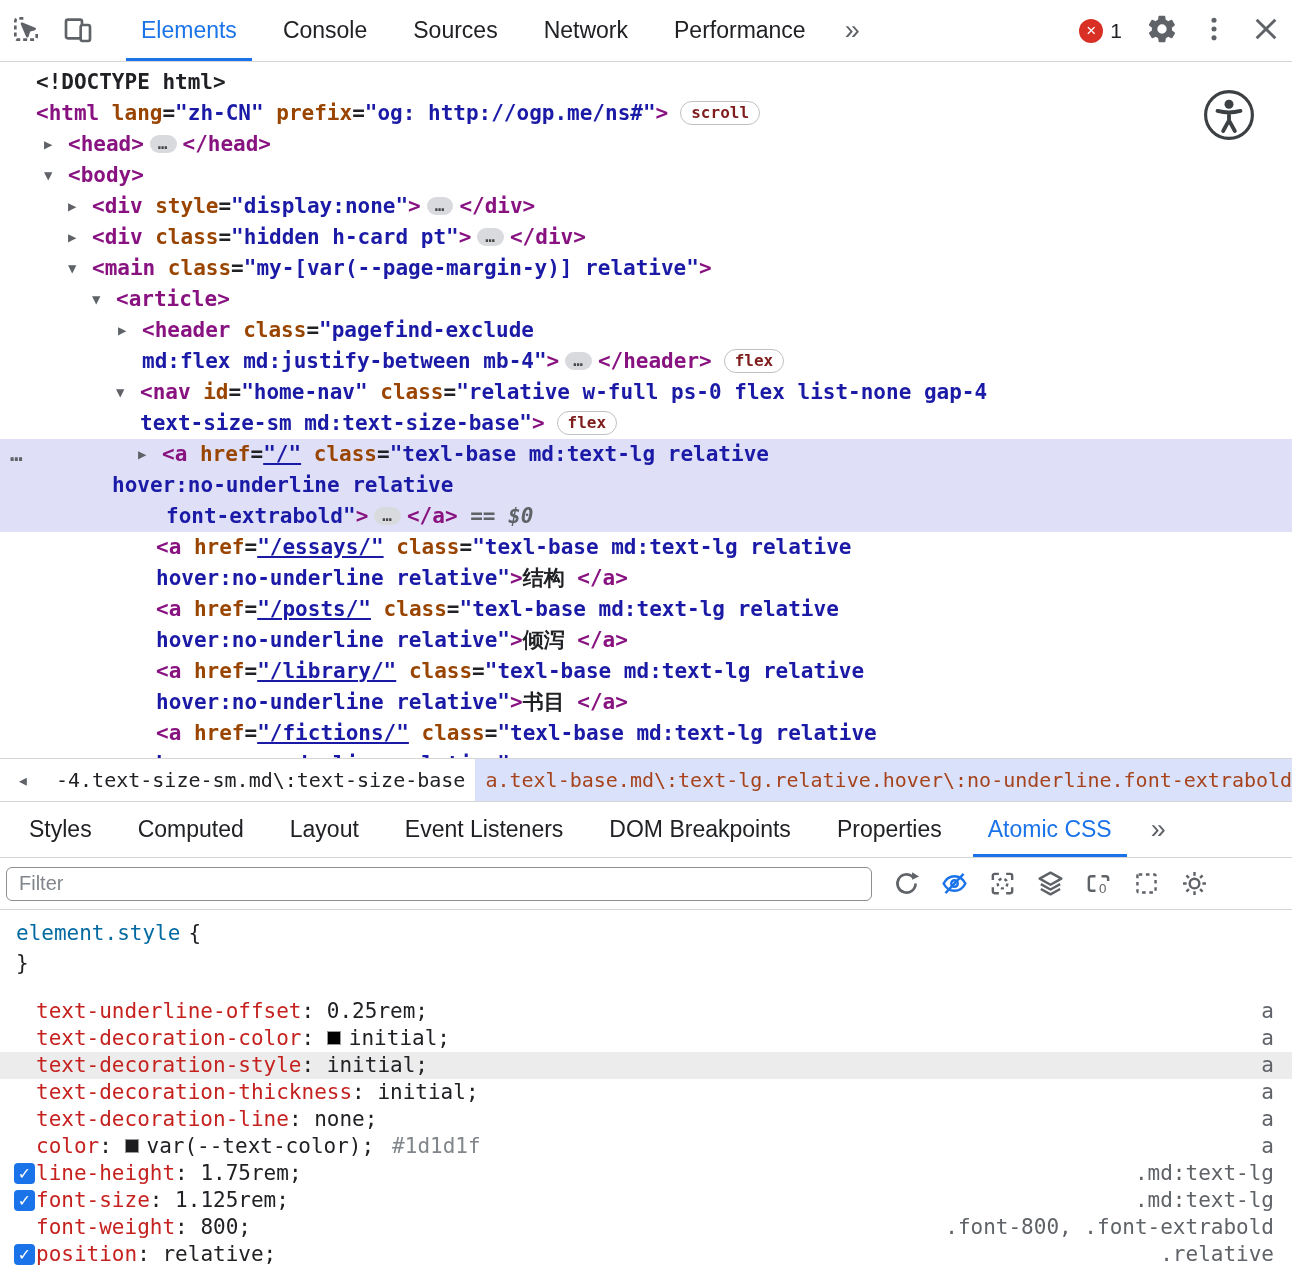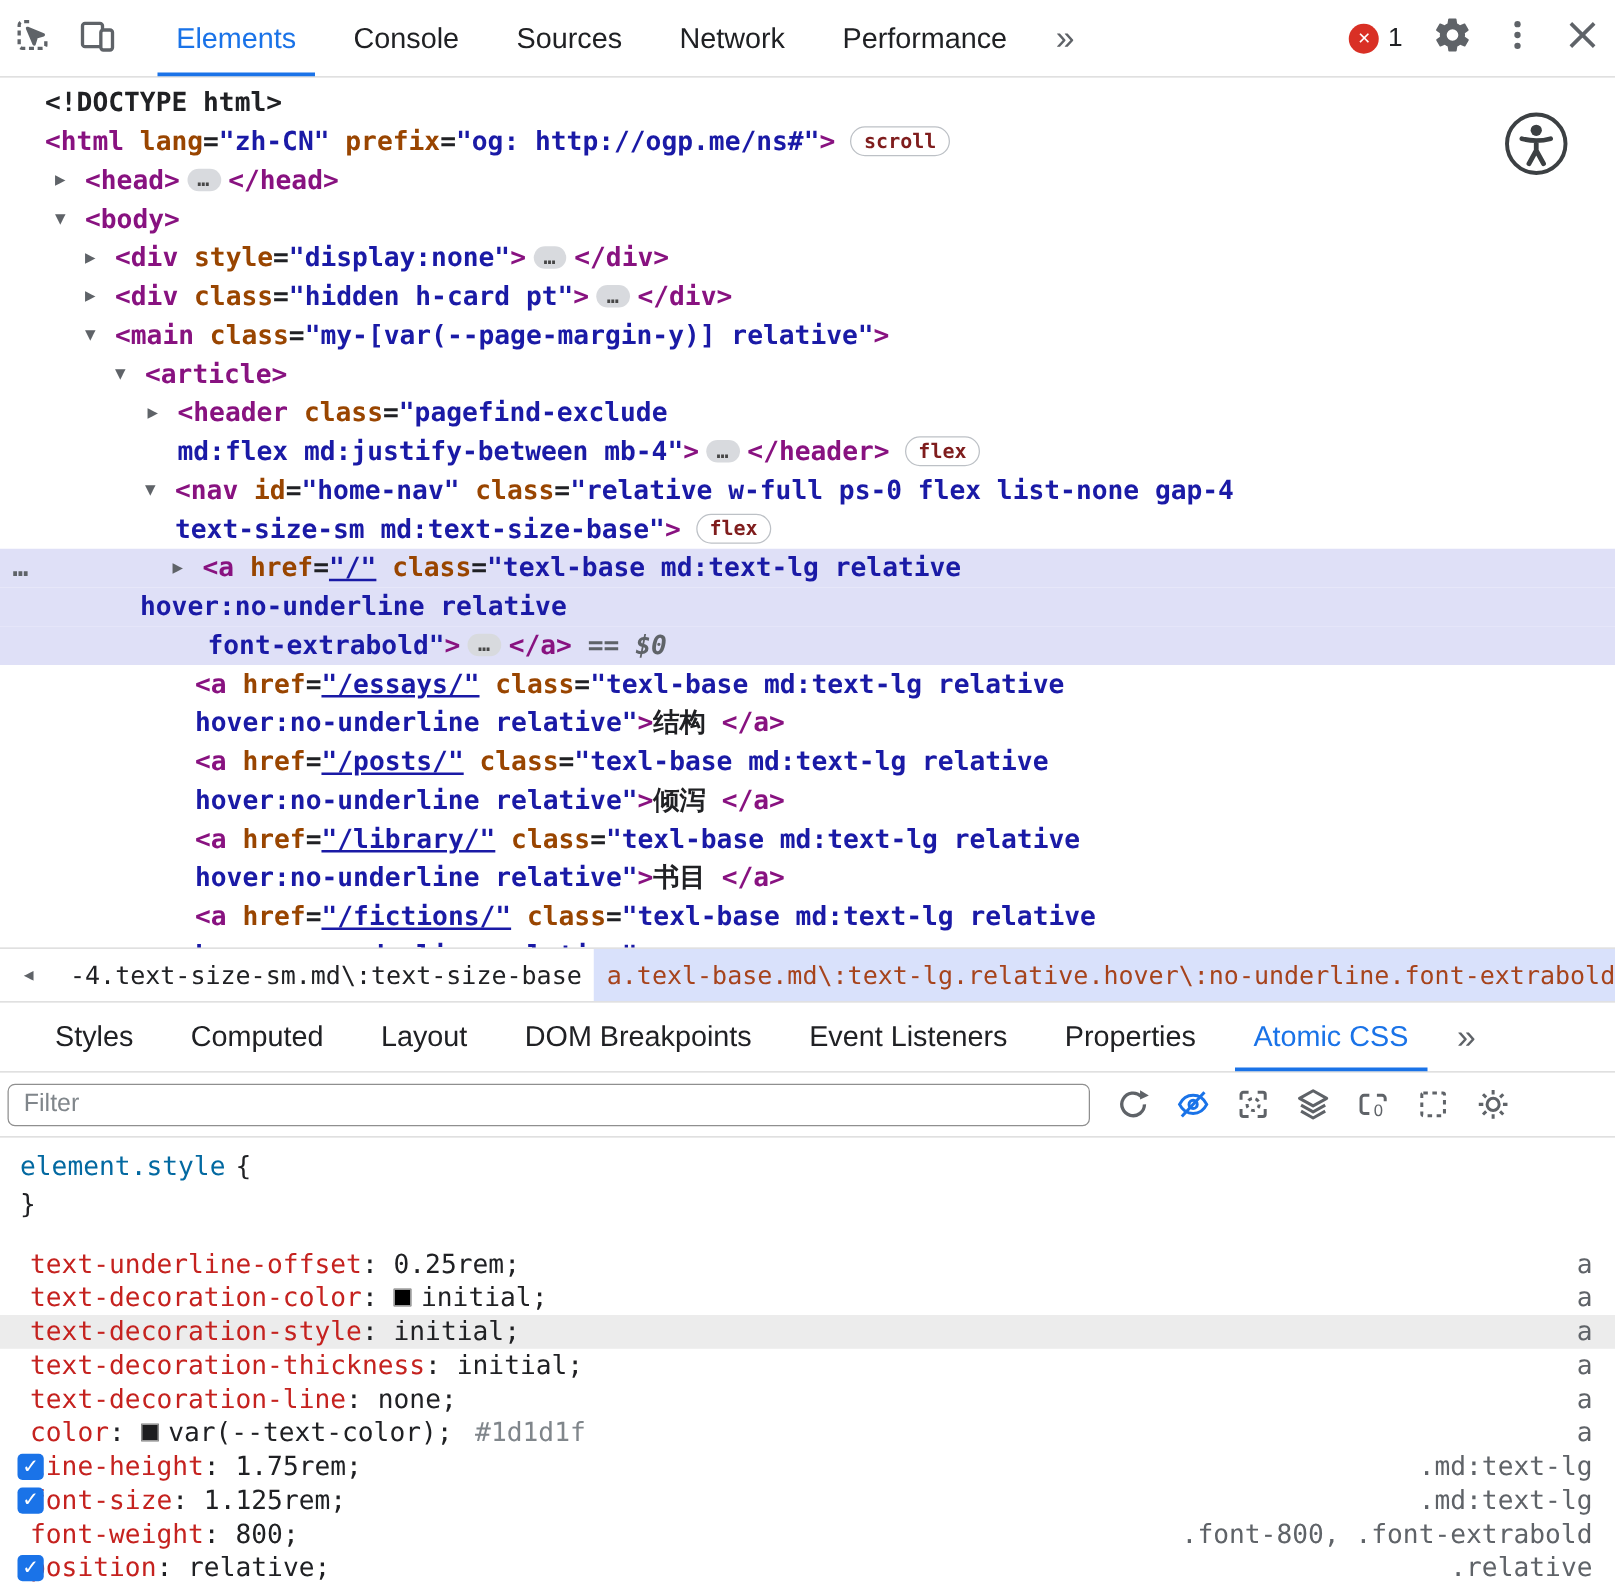--- a/index.html
+++ b/index.html
@@ -46,40 +46,40 @@
   .crumbs { height:44px; flex:0 0 44px; display:flex; align-items:stretch; border-top:1px solid #d6d6d6;
             border-bottom:1px solid #d6d6d6; font-family:"DejaVu Sans Mono","Liberation Mono",monospace;
             font-size:20px; overflow:hidden; }
   .crumb-nav { width:46px; flex:0 0 46px; display:flex; align-items:center; justify-content:center;
                color:#5f6368; font-size:13px; cursor:pointer; }
   .crumb { display:flex; align-items:center; padding:0 10px; white-space:nowrap; color:#202124; cursor:pointer; }
   .crumb.selected { background:#d9e1fb; color:#a6431c; }
 
   
   .styles-tabs { height:56px; flex:0 0 56px; display:flex; align-items:stretch;
-                 border-bottom:1px solid #d6d6d6; padding-left:21px; }
+                 border-bottom:1px solid #d6d6d6; padding-left:6px; }
 
   
   .filter-bar { height:52px; flex:0 0 52px; display:flex; align-items:center;
                 border-bottom:1px solid #d6d6d6; padding:0 0; }
   .filter-input { width:866px; height:34px; border:1px solid #8f8f8f; border-radius:6px;
                   font-size:20px; padding:0 12px; color:#202124; font-family:"Liberation Sans",sans-serif; margin-left:6px; }
   .filter-input::placeholder { color:#80868b; }
   .fb-icons { display:flex; align-items:center; margin-left:10px; }
   .fb-icon { width:48px; height:42px; display:flex; align-items:center; justify-content:center; cursor:pointer; }
   .fb-icon svg { width:29px; height:29px; }
 
   
   .styles-content { flex:1 1 auto; font-family:"DejaVu Sans Mono","Liberation Mono",monospace;
                     font-size:21px; padding-top:8px; overflow:hidden; }
   .rule-line { height:30px; line-height:30px; padding-left:16px; color:#202124; }
   .sel-gray { color:#0369a1; }
   .brace { color:#202124; margin-left:8px; }
   .props { margin-top:20px; }
-  .prop-row { position:relative; height:27px; line-height:27px; padding-left:24px; padding-right:18px;
+  .prop-row { position:relative; height:27px; line-height:27px; padding-left:36px; padding-right:18px;
               display:flex; white-space:pre; align-items:baseline; }
   .prop-row.hl { background:#ececec; }
   .prop-name { color:#c5221f; }
   .prop-colon { color:#202124; }
   .prop-value { color:#202124; }
   .prop-comment { color:#80868b; margin-left:18px; }
   .prop-sel { margin-left:auto; color:#5f6368; }
   .checkbox { position:absolute; left:14px; top:3px; width:21px; height:21px; background:#1a73e8;
               border-radius:4px; color:#fff; font-size:16px; line-height:21px; text-align:center;
               font-family:"Liberation Sans",sans-serif; cursor:pointer; }
@@ -179,22 +179,22 @@
     </div>
     <div class="crumb">-4.text-size-sm.md\:text-size-base</div>
     <div class="crumb selected">a.texl-base.md\:text-lg.relative.hover\:no-underline.font-extrabold</div>
 
   </div>
 
   <div class="styles-tabs">
     <div class="tab">Styles</div>
     <div class="tab">Computed</div>
     <div class="tab">Layout</div>
+    <div class="tab">Event Listeners</div>
     <div class="tab">DOM Breakpoints</div>
-    <div class="tab">Event Listeners</div>
     <div class="tab">Properties</div>
     <div class="tab active">Atomic CSS</div>
     <div class="tab more">»</div>
   </div>
 
   <div class="filter-bar">
     <input class="filter-input" placeholder="Filter" style="">
     <div class="fb-icons">
       <div class="fb-icon">
           <svg viewBox="0 0 24 24" fill="none" stroke="#5f6368" stroke-width="2.2">

